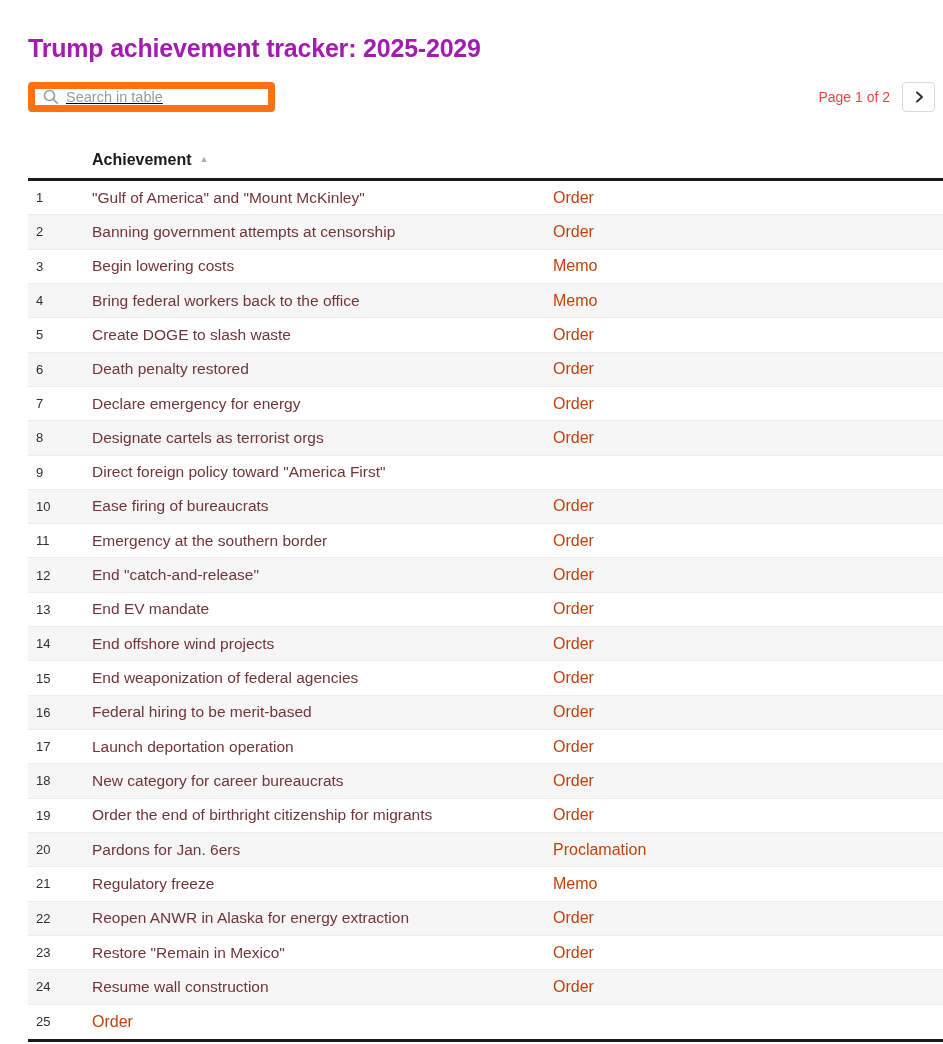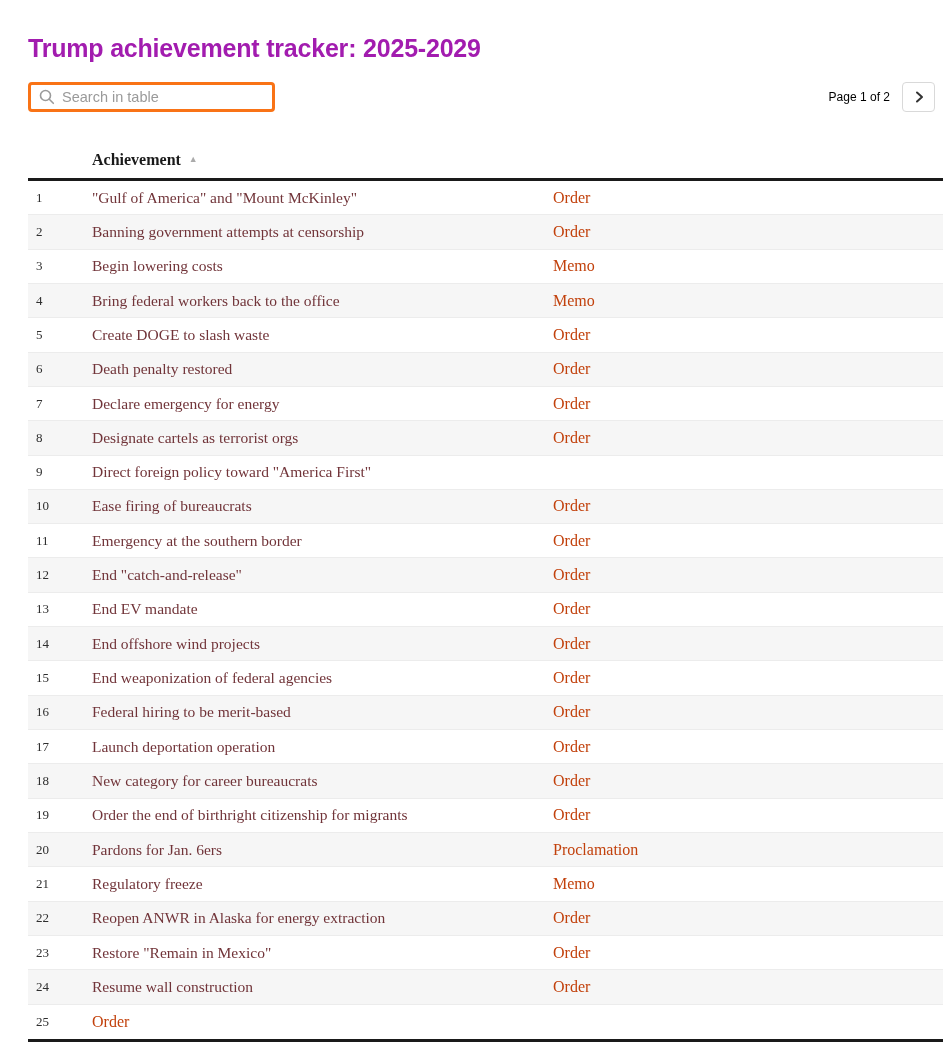--- a/index.html
+++ b/index.html
@@ -22,56 +22,56 @@
   .toolbar {
     margin: 19px 0 0 28px;
     padding-right: 8px;
     height: 30px;
     display: flex;
     align-items: center;
     justify-content: space-between;
   }
   .search-box {
     width: 247px; height: 30px;
-    border: 3px solid #f97316;
+    border: 7px solid #f97316;
     border-radius: 4px;
     background: #ffffff;
     display: flex;
     align-items: center;
     padding: 0 8px;
     gap: 7px;
+    text-decoration: underline;
   }
   .search-box svg { flex: 0 0 auto; }
   .search-box input {
     border: none; outline: none;
     flex: 1 1 auto;
     font-size: 14.5px;
     color: #333;
     font-family: inherit;
     background: transparent;
   }
   .search-box input::placeholder { color: #9a9a9a; }
 
   .pager { display: flex; align-items: center; gap: 12px; }
-  .page-indicator { font-size: 12px; color: #000000; }
+  .page-indicator { font-size: 14px; color: #ef4444; }
   .next-btn {
     width: 33px; height: 30px;
     border: 1px solid #d9d9d9;
     border-radius: 4px;
     background: #ffffff;
     display: flex; align-items: center; justify-content: center;
     cursor: pointer;
   }
 
   .table { margin: 29px 0 0 28px; width: 915px; }
   .thead, .tr {
     display: grid;
     grid-template-columns: 64px 461px 1fr;
     align-items: center;
-    font-family: Liberation Serif, serif;
   }
   .thead {
     height: 40px;
     border-bottom: 3px solid #1a1a1a;
     font-size: 16px;
     font-weight: 700;
     color: #1a1a1a;
   }
   .th-sortable { display: flex; align-items: center; gap: 8px; cursor: pointer; }
   .sort-icon { font-size: 9px; color: #ababab; font-weight: 400; position: relative; top: -1px; }

